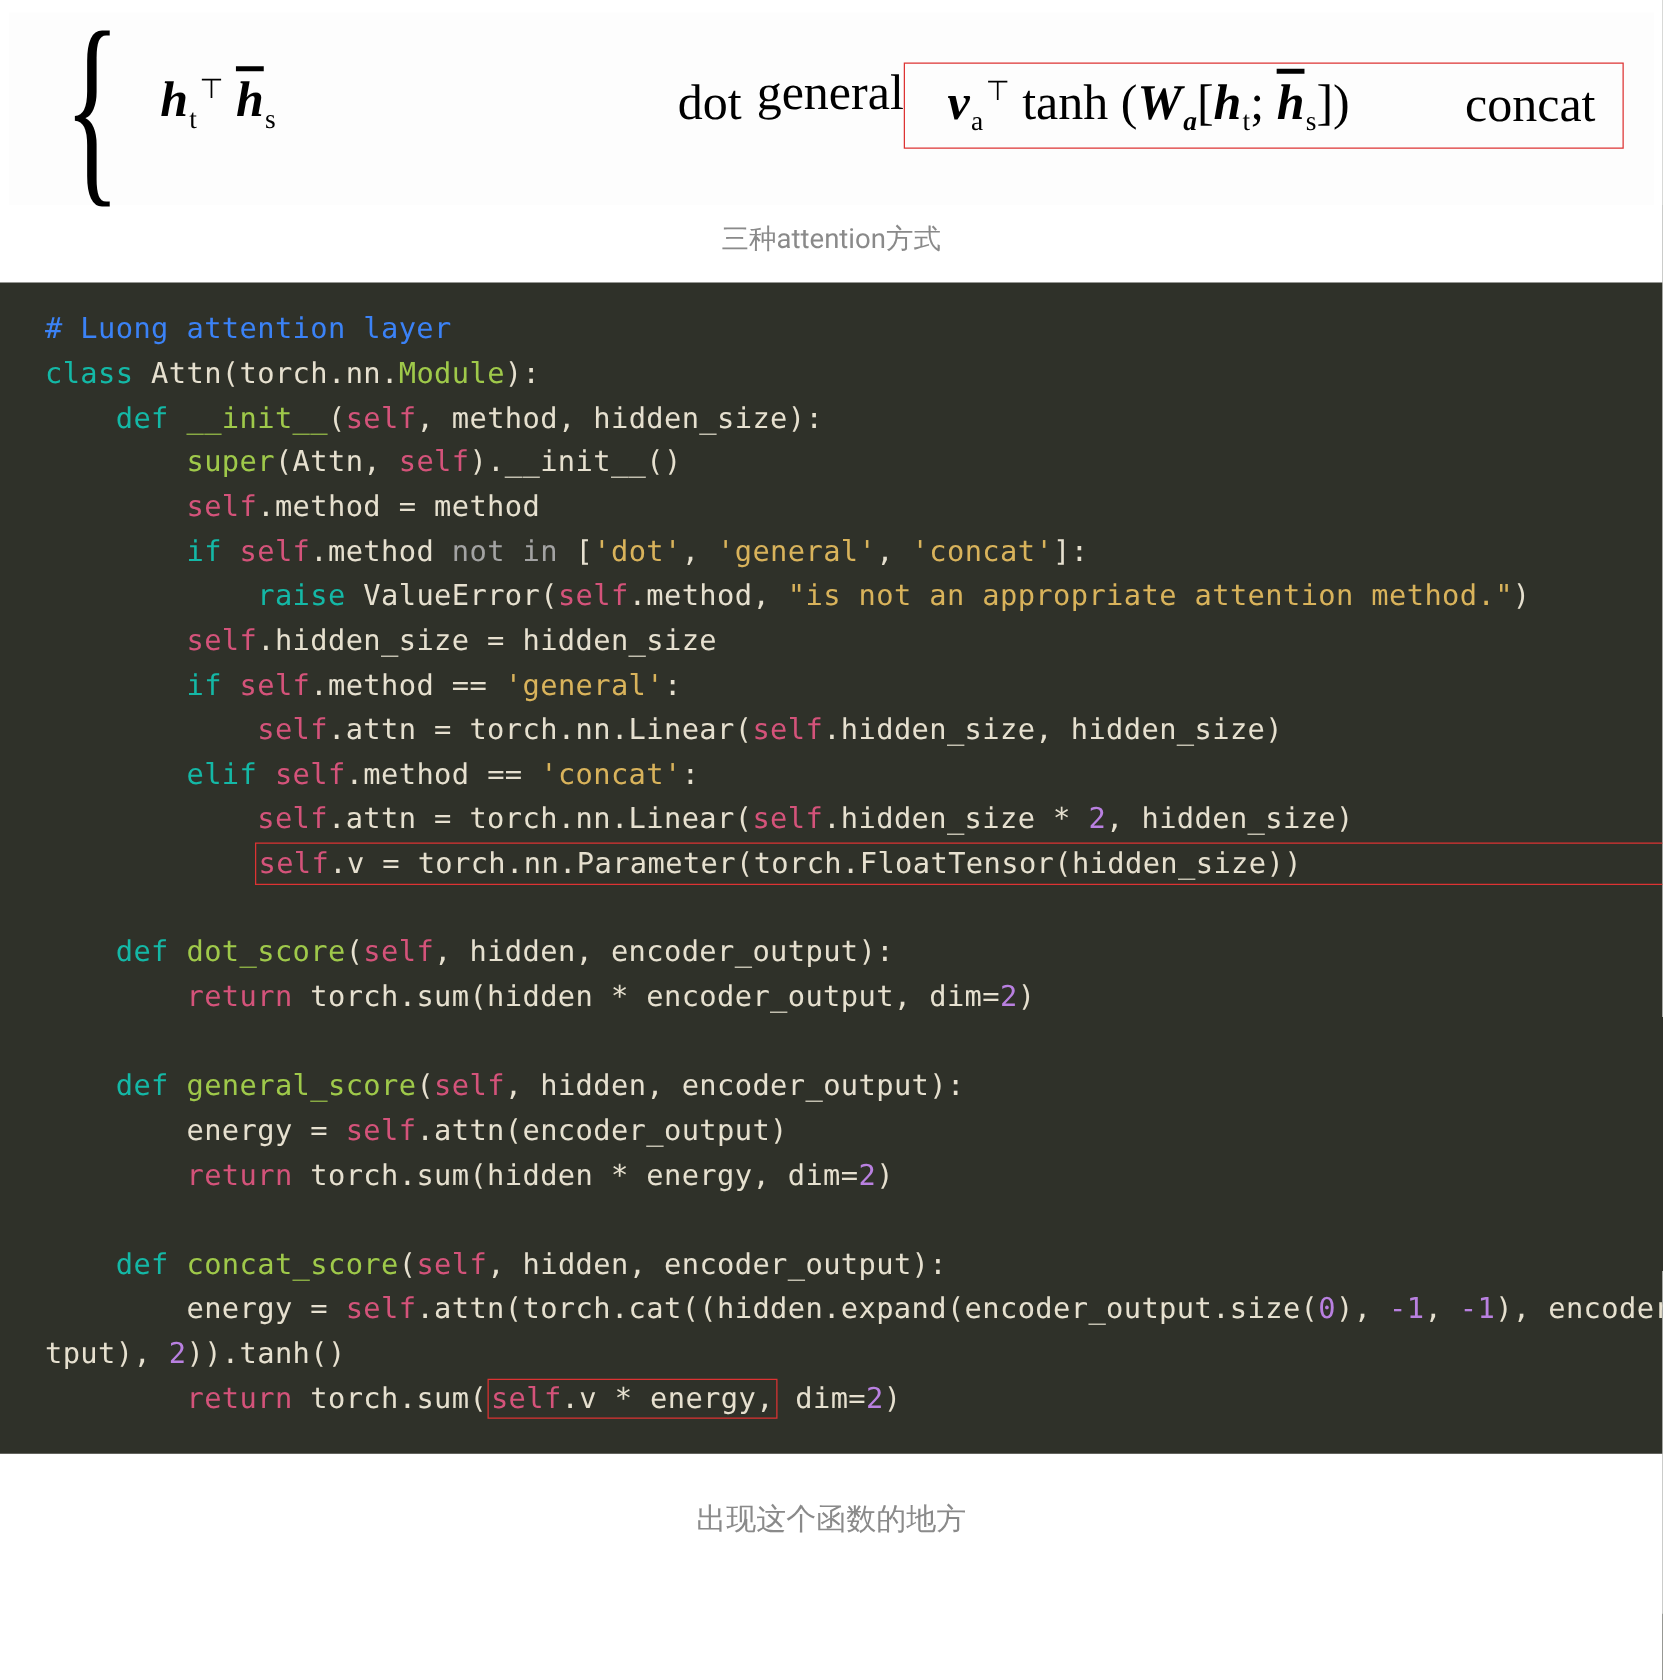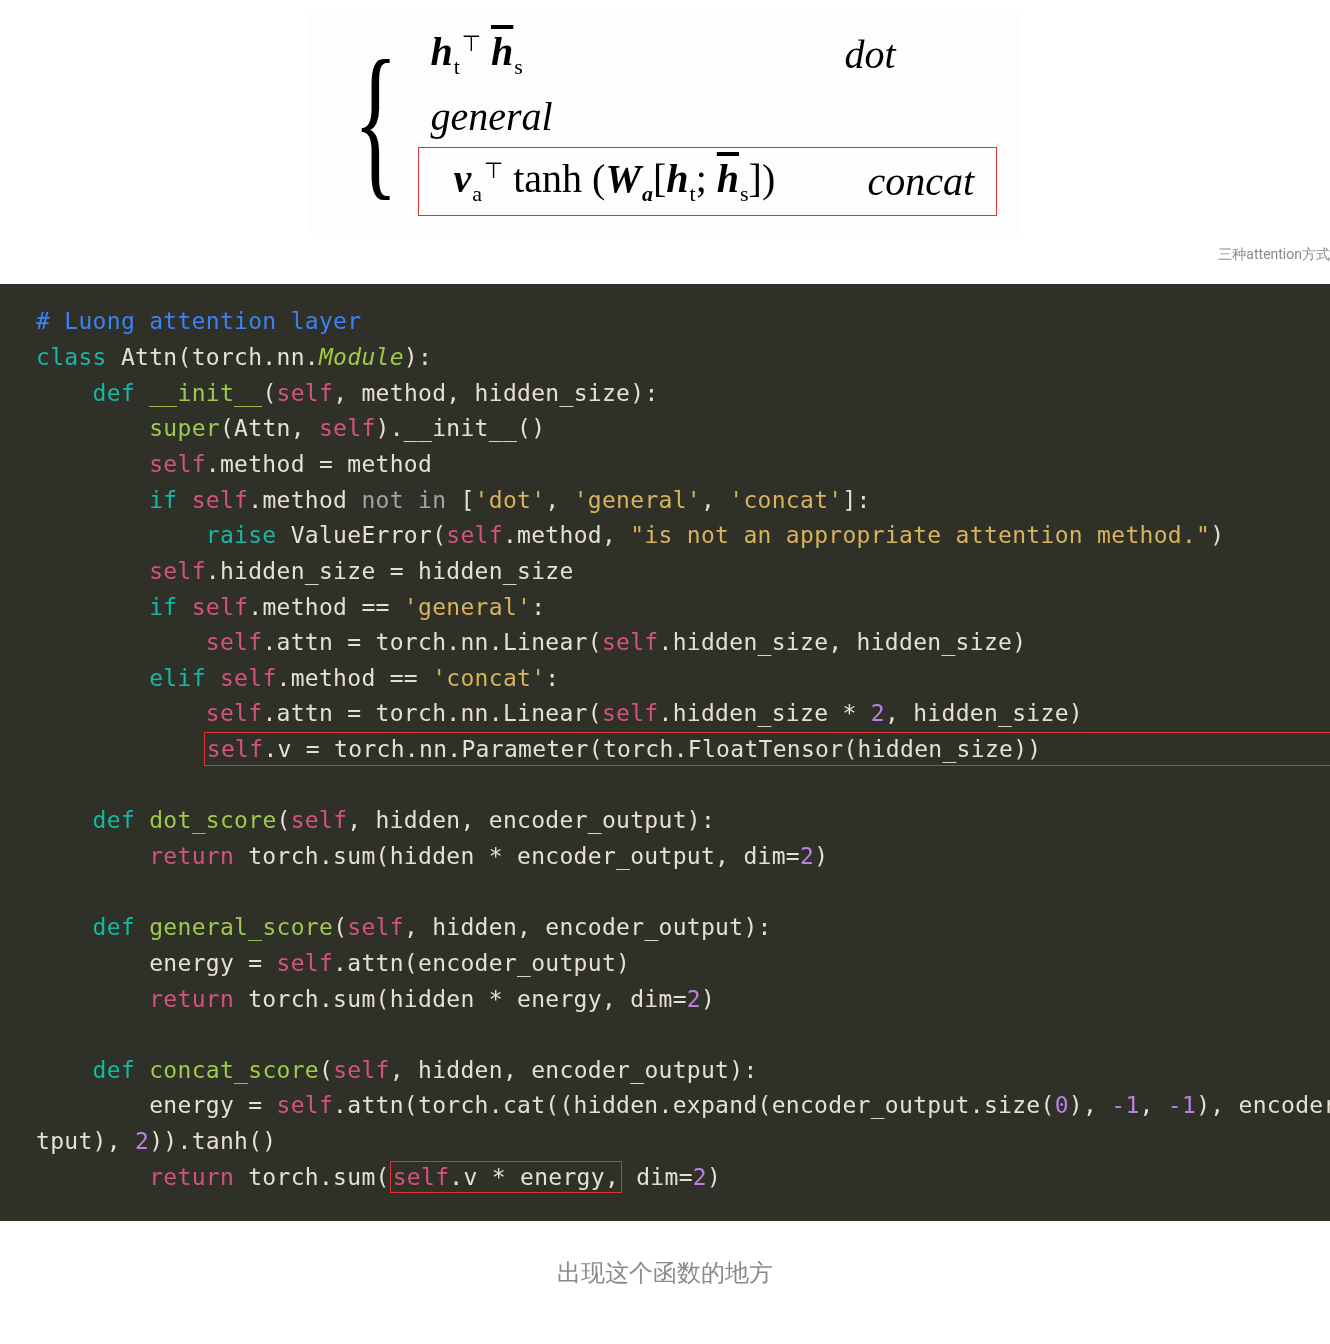--- a/index.html
+++ b/index.html
@@ -2,38 +2,38 @@
 <html><head>
 <meta charset="utf-8">
 <style>
   html,body{margin:0;padding:0;background:#fff;font-family:-apple-system,BlinkMacSystemFont,"Segoe UI",Roboto,"Helvetica Neue",Arial,sans-serif}
   .page{width:1330px;margin:0 auto}
   .formula-block{background:#fff;padding:10px 0 0 0;text-align:center}
   .formula-img{display:inline-block;background:#fdfdfd;padding:14px 24px 18px 24px;font-family:"Times New Roman",Georgia,serif;font-size:40px;line-height:1.1;color:#000}
   .formula-row{display:flex;align-items:center;justify-content:center}
   .score-lhs{padding-right:8px}
   .brace{font-size:170px;line-height:0.72;font-weight:100;margin:0 2px 0 2px;transform:scaleX(0.55)}
-  .cases{display:flex;flex-direction:column;align-items:flex-start;gap:10px}
+  .cases{display:flex;flex-direction:row;align-items:flex-start;}
   .case-row{display:flex;align-items:center}
   .case-expr{min-width:390px;text-align:left;padding:6px 12px}
-  .case-lbl{font-style:italic;font-family:"Times New Roman",serif;text-align:left;padding-left:12px}
+  .case-lbl{font-family:"Times New Roman",serif;text-align:left;padding-left:12px}
   .hlbox{border:1.5px solid #d33;padding:3px 22px;margin-top:-2px}
   .sup{vertical-align:super;font-size:0.55em;margin-left:2px}
   .sub{vertical-align:sub;font-size:0.55em;margin-left:1px}
   .bi{font-weight:bold;font-style:italic}
   .bar{text-decoration:overline}
-  .caption{font-size:14px;color:#8a8a8a;text-align:right;padding:12px 0 20px 0}
+  .caption{font-size:22px;color:#8a8a8a;text-align:center;padding:12px 0 20px 0}
   .code-block{background:#2f3129;color:#e6e0cf;font-family:Menlo,Consolas,"DejaVu Sans Mono","Courier New",monospace;font-size:23px;line-height:1.55;padding:20px 0 26px 36px;letter-spacing:0.3px;white-space:pre;overflow:hidden}
   .c-comment{color:#3b82f6}
   .c-kw{color:#14b8a6}
   .c-fn{color:#9fc94a}
   .c-self{color:#d4537a}
   .c-str{color:#d9b35b}
   .c-num{color:#b980e0}
-  .c-cls{font-style:italic;color:#9fc94a}
+  .c-cls{color:#9fc94a}
   .c-ret{color:#d4537a}
   .code-hl{border:1.5px solid #d33;padding:3px 2px;margin-left:-2px}
   .code-hl2{border:1.5px solid #d33;padding:2px 2px}
   .kw2{color:#a3a3a3}
   .caption2{font-size:24px;color:#8a8a8a;text-align:center;padding:36px 0 60px 0}
 </style>
 </head>
 <body>
 
 <div class="page">

